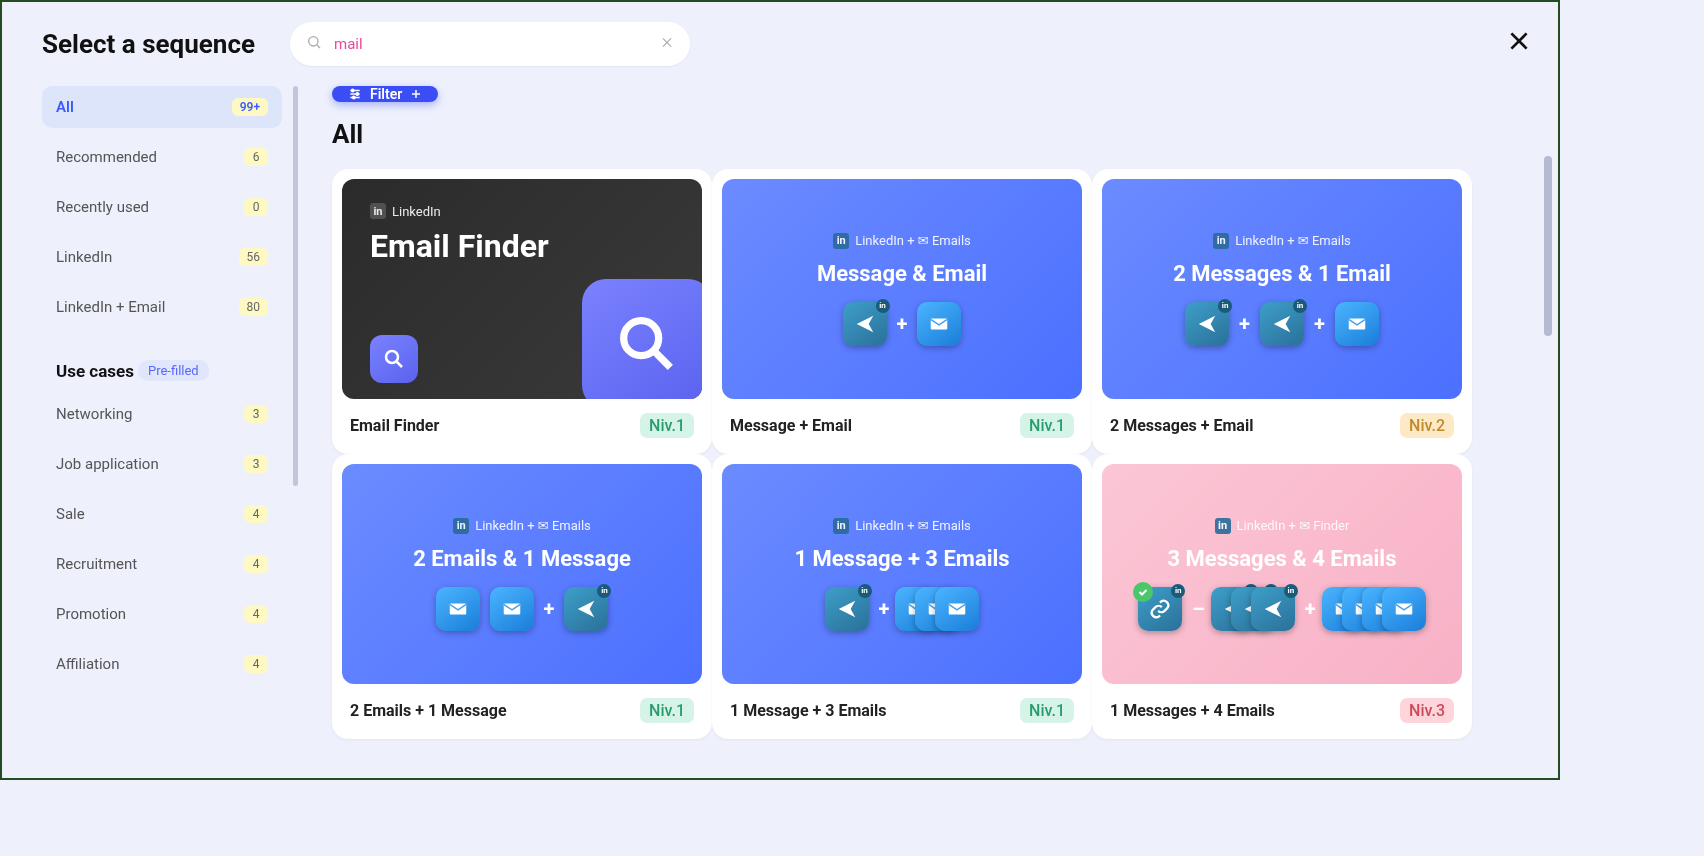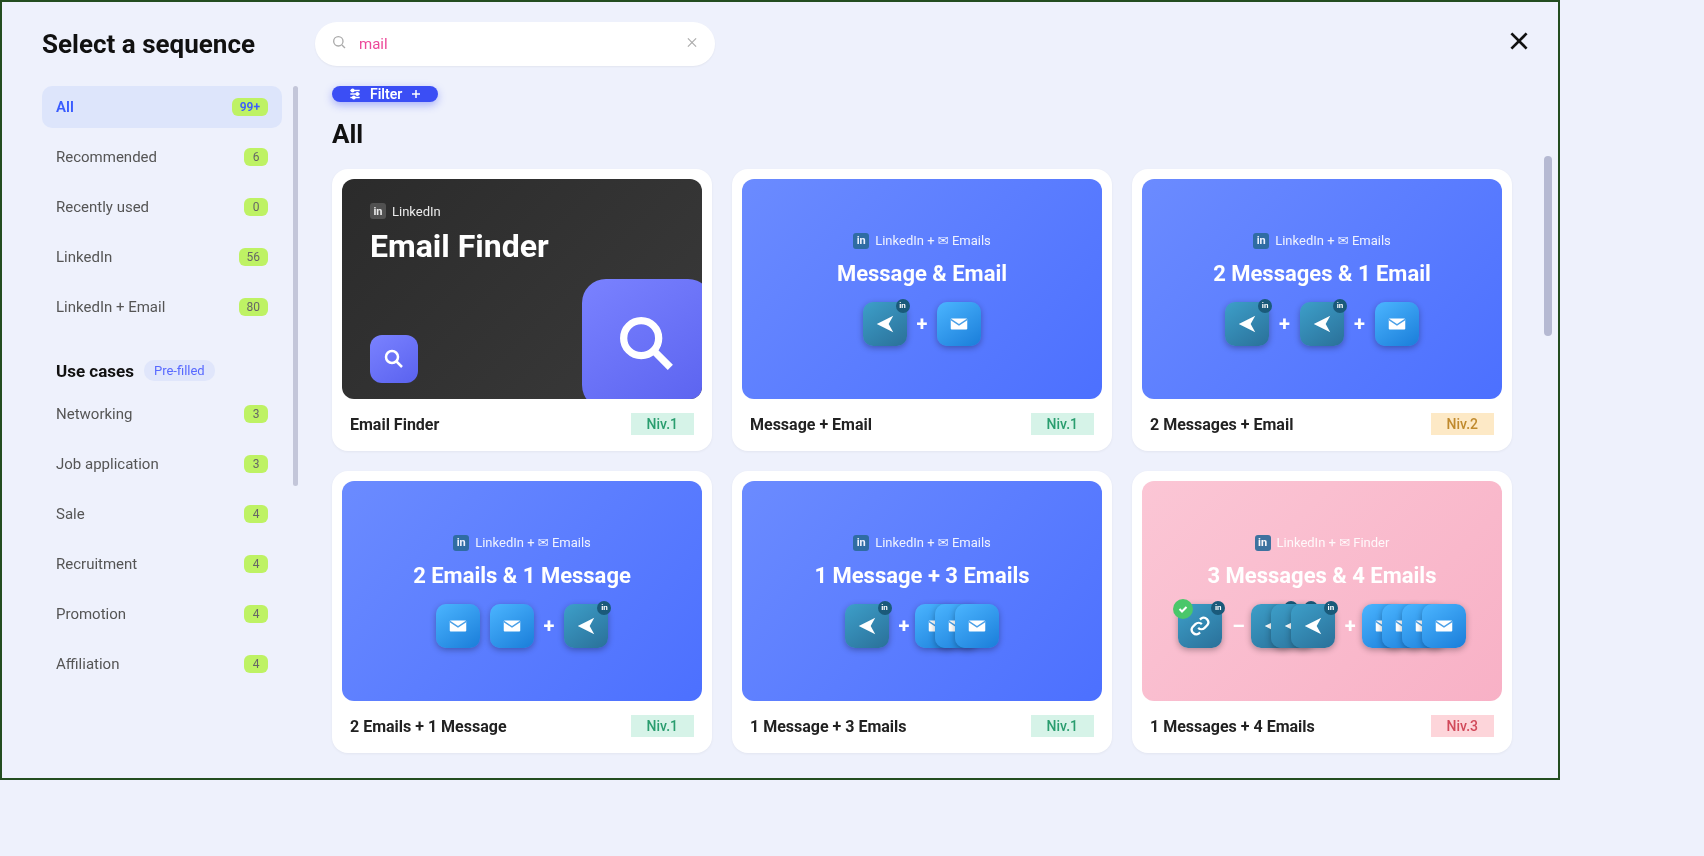--- a/index.html
+++ b/index.html
@@ -1,56 +1,56 @@
 <!DOCTYPE html>
 <html><head>
 <meta charset="utf-8">
 <style>
 *{margin:0;padding:0;box-sizing:border-box;font-family:-apple-system,BlinkMacSystemFont,'Segoe UI',Roboto,sans-serif}
 body{background:#eef1fc;width:1560px;height:780px;border:2px solid #234d20;position:relative;overflow:hidden}
-.header{display:flex;align-items:center;padding:20px 40px 0;gap:60px}
+.header{display:flex;align-items:center;padding:20px 40px 0;gap:35px}
 .title{font-size:26px;font-weight:700;color:#111}
 .search-wrap{position:relative;width:400px}
 .search{width:100%;height:44px;border:none;border-radius:22px;background:#fff;padding:0 44px;font-size:15px;color:#ec4899;outline:none;box-shadow:0 1px 2px rgba(0,0,0,0.05)}
 .search-icon{position:absolute;left:16px;top:50%;transform:translateY(-50%);color:#aaa}
 .clear-icon{position:absolute;right:16px;top:50%;transform:translateY(-50%);color:#aaa;cursor:pointer}
 .close-btn{position:absolute;top:26px;right:26px;cursor:pointer;color:#111}
 .body{display:flex;height:calc(100% - 70px);padding-top:10px}
 .sidebar{width:300px;padding:10px 20px 10px 40px;overflow-y:auto;position:relative}
 .sidebar::after{content:'';position:absolute;right:4px;top:10px;width:5px;height:400px;background:#c3c6d9;border-radius:3px}
 .cat-item{display:flex;justify-content:space-between;align-items:center;padding:12px 14px;border-radius:10px;cursor:pointer;font-size:15px;color:#555;margin-bottom:8px}
 .cat-item.active{background:#dde5fb;color:#3a5cff;font-weight:600}
-.cat-count{font-size:12px;background:#bef264;color:#666;padding:2px 8px;border-radius:6px;min-width:24px;text-align:center}
+.cat-count{font-size:12px;background:#fef9c3;color:#666;padding:2px 8px;border-radius:6px;min-width:24px;text-align:center}
 .cat-item.active .cat-count{color:#3a5cff}
-.section-h{display:flex;align-items:center;gap:10px;padding:12px 14px;margin-top:20px}
+.section-h{display:flex;align-items:center;gap:4px;padding:12px 14px;margin-top:20px}
 .section-h strong{font-size:17px;color:#111;font-weight:700}
 .prefilled{font-size:13px;background:#e0e6fb;color:#5869ff;padding:3px 10px;border-radius:10px}
 .main{flex:1;padding:10px 30px;overflow-y:auto;position:relative}
 .main::after{content:'';position:absolute;right:6px;top:80px;width:8px;height:180px;background:#b5b9d2;border-radius:4px}
 .filter-btn{display:inline-flex;align-items:center;gap:8px;background:#3b4ef5;color:#fff;border:none;border-radius:10px;padding:0 16px;font-size:14px;font-weight:600;cursor:pointer;box-shadow:0 3px 8px rgba(59,78,245,0.4)}
 .main-h{font-size:26px;font-weight:700;color:#111;margin:14px 0 20px}
-.grid{display:grid;grid-template-columns:repeat(3,380px);gap:20px}
+.grid{display:grid;grid-template-columns:repeat(3,380px);}
 .card{background:#fff;border-radius:16px;padding:10px;box-shadow:0 1px 3px rgba(0,0,0,0.05);cursor:pointer}
 .card-img{height:220px;border-radius:12px;display:flex;flex-direction:column;justify-content:flex-start;padding:24px 28px;position:relative;overflow:hidden;color:#fff}
 .card-img.dark{background:linear-gradient(135deg,#2b2b2b,#3a3a3a)}
 .card-img.blue{background:linear-gradient(135deg,#6b8bff,#4c70ff);align-items:center;justify-content:center;padding:20px}
 .card-img.pink{background:linear-gradient(135deg,#fbc6d5,#f8b1c6);align-items:center;justify-content:center;padding:20px}
 .card-img.pink .img-tag,.card-img.pink .img-title{color:#fff}
 .img-tag{display:flex;align-items:center;gap:6px;font-size:13px;opacity:0.9}
 .img-title{font-size:28px;font-weight:700;margin-top:8px}
 .card-img.blue .img-title,.card-img.pink .img-title{font-size:22px;margin:12px 0 16px;text-align:left}
 .dark .img-title{font-size:32px}
 .icons-row{display:flex;align-items:center;gap:10px}
 .mini{width:44px;height:44px;border-radius:10px;background:linear-gradient(145deg,#4bb5ff,#1a7dd9);display:flex;align-items:center;justify-content:center;box-shadow:0 2px 6px rgba(0,0,0,0.3);position:relative}
 .mini.send{background:linear-gradient(145deg,#3d9fc9,#2a7099)}
 .plus-sep{color:#fff;font-size:20px;font-weight:700}
 .card-img.pink .plus-sep{color:#fff}
 .card-foot{display:flex;justify-content:space-between;align-items:center;padding:14px 8px 6px}
 .card-title{font-size:16px;font-weight:700;color:#222}
-.niv{font-size:14px;padding:3px 16px;border-radius:0;font-weight:500}
+.niv{font-size:16px;padding:3px 9px;border-radius:7px;font-weight:500}
 .niv.n1{background:#d6f3e8;color:#2a9d6f}
 .niv.n2{background:#fde9c6;color:#c08a2e}
 .niv.n3{background:#fdd5da;color:#d14a5b}
 .search-deco{position:absolute;bottom:16px;left:28px;width:48px;height:48px;border-radius:12px;background:linear-gradient(145deg,#7a82ff,#5a62ef);display:flex;align-items:center;justify-content:center}
 .search-deco-big{position:absolute;bottom:-10px;right:-10px;width:130px;height:130px;border-radius:24px;background:linear-gradient(145deg,#7a82ff,#5a62ef);display:flex;align-items:center;justify-content:center}
 .in-badge{position:absolute;top:-3px;right:-3px;width:14px;height:14px;border-radius:50%;background:#1a5a7a;color:#fff;font-size:8px;display:flex;align-items:center;justify-content:center;font-weight:700}
 .check-badge{position:absolute;top:-5px;left:-5px;width:20px;height:20px;border-radius:50%;background:#4ac76a;display:flex;align-items:center;justify-content:center}
 .stack{display:flex;margin-left:-4px}
 .stack .mini{margin-left:-24px}
 .stack .mini:first-child{margin-left:0}

